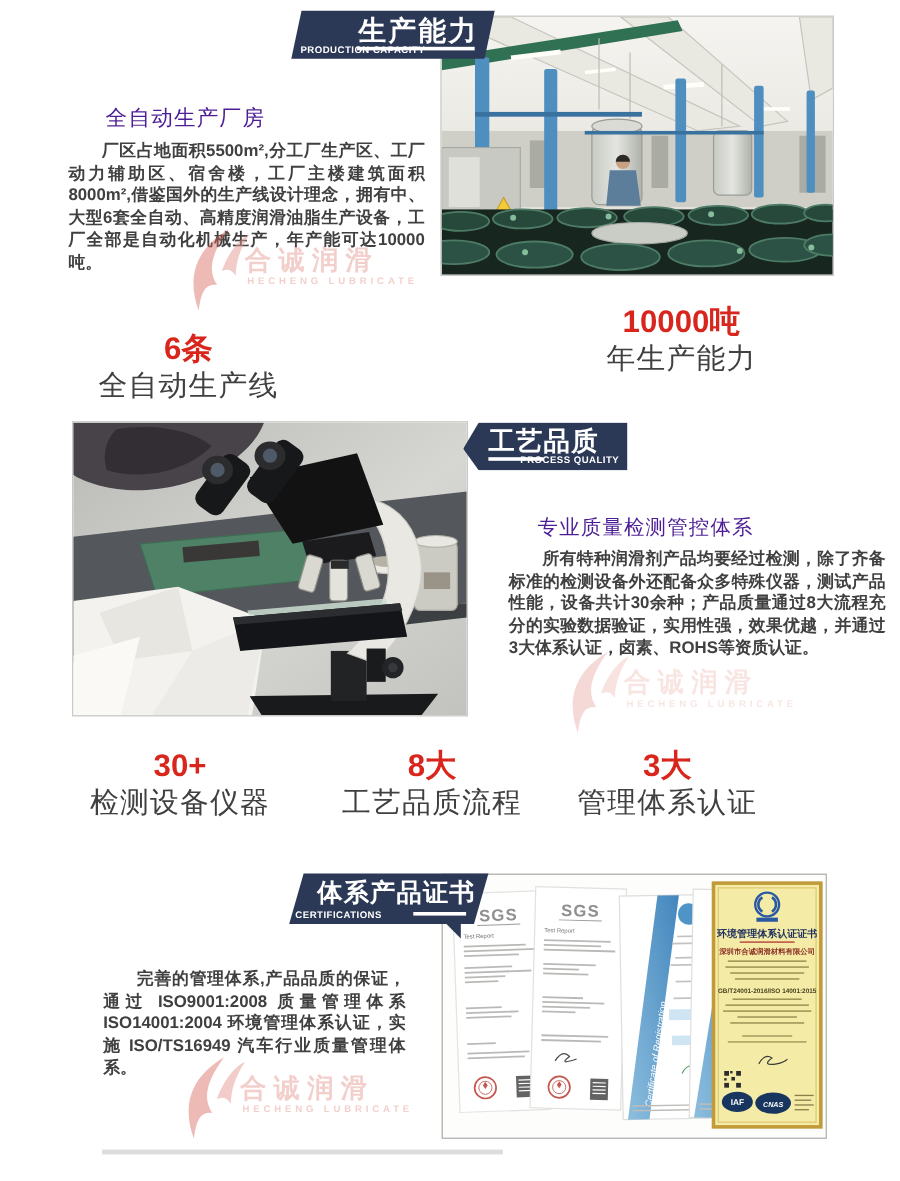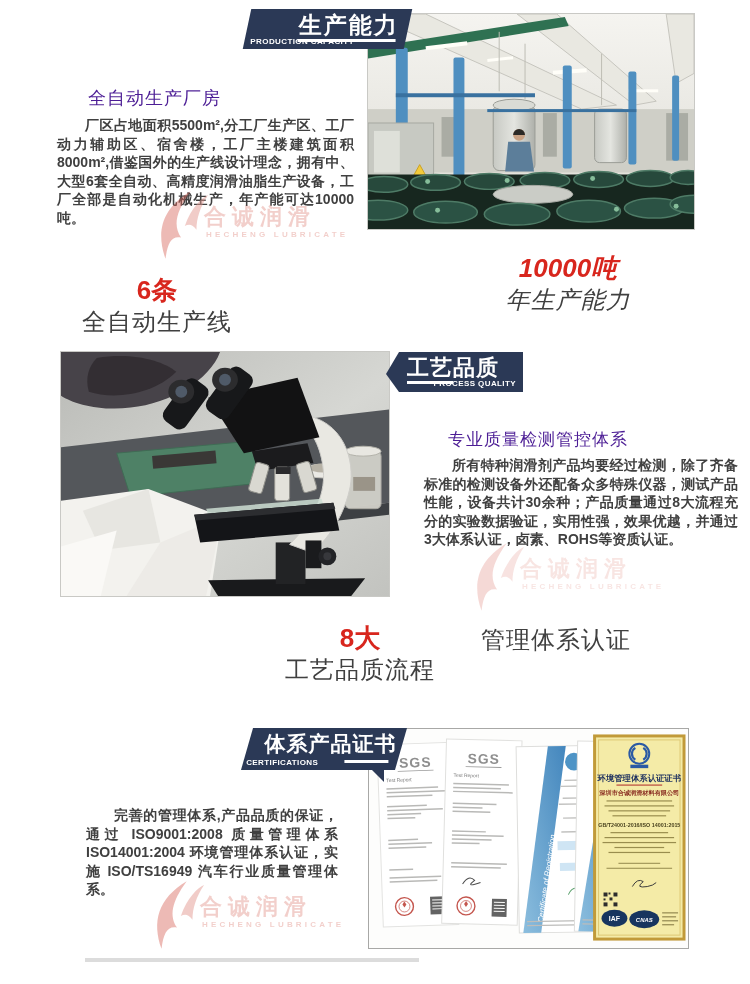--- a/index.html
+++ b/index.html
@@ -49,21 +49,21 @@
   .p1 { left:57px;  top:116px; width:297px; }
   .p2 { left:424px; top:456px; width:314px; }
   .p3 { left:86px;  top:806px; width:252px; }
 
   
   .stat { position:absolute; text-align:center; }
   .stat-value { font-size:26px; font-weight:700; color:#d8261d; line-height:30px; }
   .stat-label { font-size:24px; color:#404040; line-height:30px; margin-top:2px; letter-spacing:1px; }
   .r1c1 { left:37px;  top:253px; width:240px;margin-top:22px; }
   .r1c2 { left:263px; top:253px; width:220px; }
-  .r1c3 { left:458px; top:253px; width:220px;font-style:italic; }
+  .r1c3 { left:458px; top:253px; width:220px; }
   .r2c1 { left:30px;  top:623px; width:240px; }
   .r2c2 { left:250px; top:623px; width:220px; }
   .r2c3 { left:446px; top:623px; width:220px; }
 
   
   .watermark { position:absolute; width:200px; height:80px; pointer-events:none; }
   .wm-sw { position:absolute; left:0; top:0; width:58px; height:76px; }
   .wm-cn { position:absolute; left:52px; top:16px; font-size:22px; font-weight:700;
            letter-spacing:6px; color:rgba(213,95,84,.30); white-space:nowrap; }
   .wm-en { position:absolute; left:54px; top:44px; font-size:8px; font-weight:700;
@@ -265,25 +265,30 @@
 
   <div class="watermark wm3">
     <svg class="wm-sw" viewBox="0 0 60 76">
       <path d="M14,74 C4,46 10,22 40,4 C24,26 22,40 30,52 C20,50 16,58 14,74 Z" fill="#d6675c" opacity=".45"></path>
       <path d="M34,40 C40,22 52,10 58,8 C50,20 46,32 46,44 C42,38 38,38 34,40 Z" fill="#e39a92" opacity=".5"></path>
     </svg>
     <div class="wm-cn">合诚润滑</div>
     <div class="wm-en">HECHENG LUBRICATE</div>
   </div>
 
+  <div class="stat r2c1">
+    <div class="stat-value">30+</div>
+    <div class="stat-label">检测设备仪器</div>
+  </div>
   <div class="stat r2c2">
     <div class="stat-value">8大</div>
     <div class="stat-label">工艺品质流程</div>
   </div>
   <div class="stat r2c3">
+    <div class="stat-value">3大</div>
     <div class="stat-label">管理体系认证</div>
   </div>
 
   <div class="photo photo-certs">
     <svg viewBox="0 0 321 221" preserveAspectRatio="none">
       <defs>
         <linearGradient id="gBand" x1="0" y1="1" x2="1" y2="0">
           <stop offset="0" stop-color="#8cbede"></stop>
             <stop offset="1" stop-color="#4386bd"></stop>
         </linearGradient>

